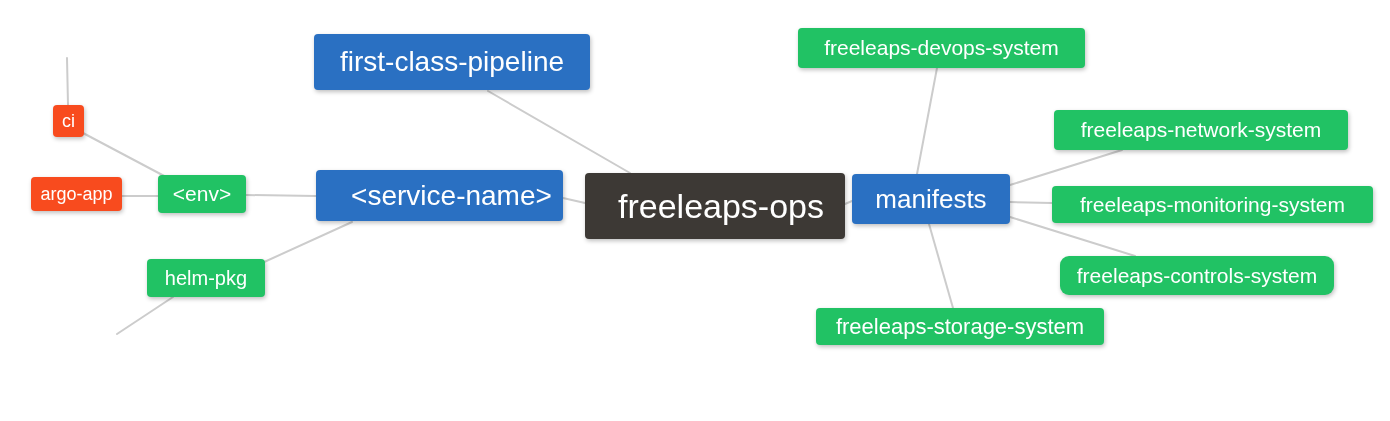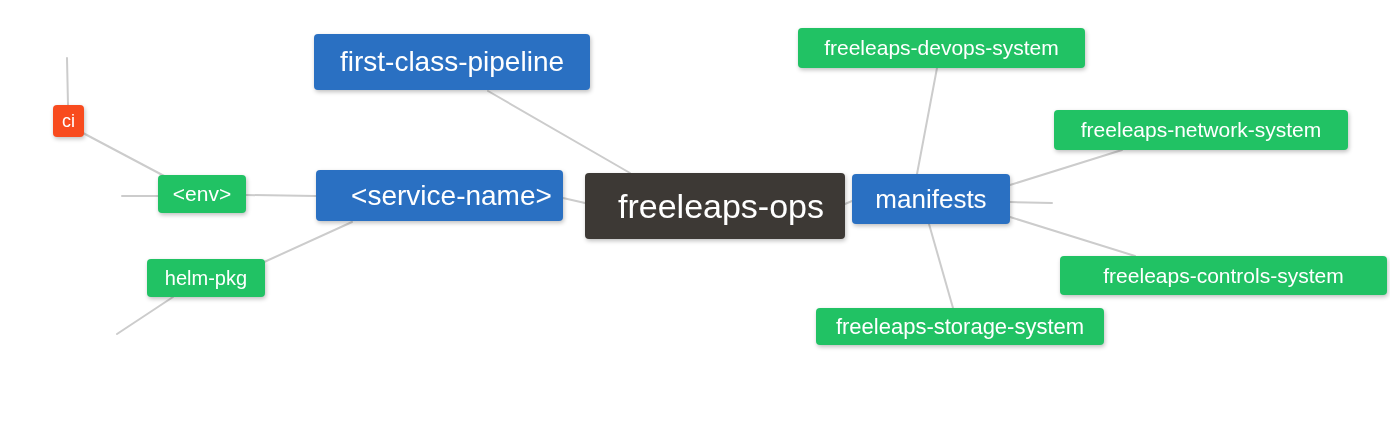--- a/index.html
+++ b/index.html
@@ -49,21 +49,21 @@
   .n-ci          { left: 53px;   top: 105px; width: 31px;  height: 32px; font-size: 18px; }
   .n-argo-app    { left: 31px;   top: 177px; width: 91px;  height: 34px; font-size: 18px; }
   .n-env         { left: 158px;  top: 175px; width: 88px;  height: 38px; font-size: 21px; }
   .n-fcp         { left: 314px;  top: 34px;  width: 276px; height: 56px; font-size: 28px; }
   .n-service     { left: 316px;  top: 170px; width: 247px; height: 51px; font-size: 28px; padding-left: 24px; }
   .n-ops         { left: 585px;  top: 173px; width: 260px; height: 66px; font-size: 34px; }
   .n-manifests   { left: 852px;  top: 174px; width: 158px; height: 50px; font-size: 26px; }
   .n-devops      { left: 798px;  top: 28px;  width: 287px; height: 40px; font-size: 21px; }
   .n-network     { left: 1054px; top: 110px; width: 294px; height: 40px; font-size: 21px; }
   .n-monitoring  { left: 1052px; top: 186px; width: 321px; height: 37px; font-size: 21px; }
-  .n-controls    { left: 1060px; top: 256px; width: 327px; height: 39px; font-size: 21px; }
+  .n-controls    { left: 1060px; top: 256px; width: 274px; height: 39px; font-size: 21px; border-radius: 9px; }
   .n-storage     { left: 816px;  top: 308px; width: 288px; height: 37px; font-size: 22px; }
   .n-helm        { left: 147px;  top: 259px; width: 118px; height: 38px; font-size: 20px; }
   .n-values      { left: 8px;    top: 333px; width: 170px; height: 32px; font-size: 17px; }
 </style>
 </head>
 <body>
 
 <div class="canvas">
 
   <svg class="edges" viewBox="0 0 1390 421">
@@ -81,20 +81,23 @@
     <line x1="1010" y1="202" x2="1052" y2="203"></line>
     <line x1="1010" y1="217" x2="1135" y2="256"></line>
     <line x1="929" y1="224" x2="953" y2="308"></line>
   </svg>
 
 
   <div class="node c-red n-ci">
     <span>ci</span>
   </div>
 
+  <div class="node c-red n-argo-app">
+    <span>argo-app</span>
+  </div>
 
   <div class="node c-green n-env">
     <span>&lt;env&gt;</span>
   </div>
 
   <div class="node c-blue n-fcp">
     <span>first-class-pipeline</span>
   </div>
 
   <div class="node c-blue n-service">
@@ -110,20 +113,23 @@
   </div>
 
   <div class="node c-green n-devops">
     <span>freeleaps-devops-system</span>
   </div>
 
   <div class="node c-green n-network">
     <span>freeleaps-network-system</span>
   </div>
 
+  <div class="node c-green n-monitoring">
+    <span>freeleaps-monitoring-system</span>
+  </div>
 
   <div class="node c-green n-controls">
     <span>freeleaps-controls-system</span>
   </div>
 
   <div class="node c-green n-storage">
     <span>freeleaps-storage-system</span>
   </div>
 
   <div class="node c-green n-helm">

